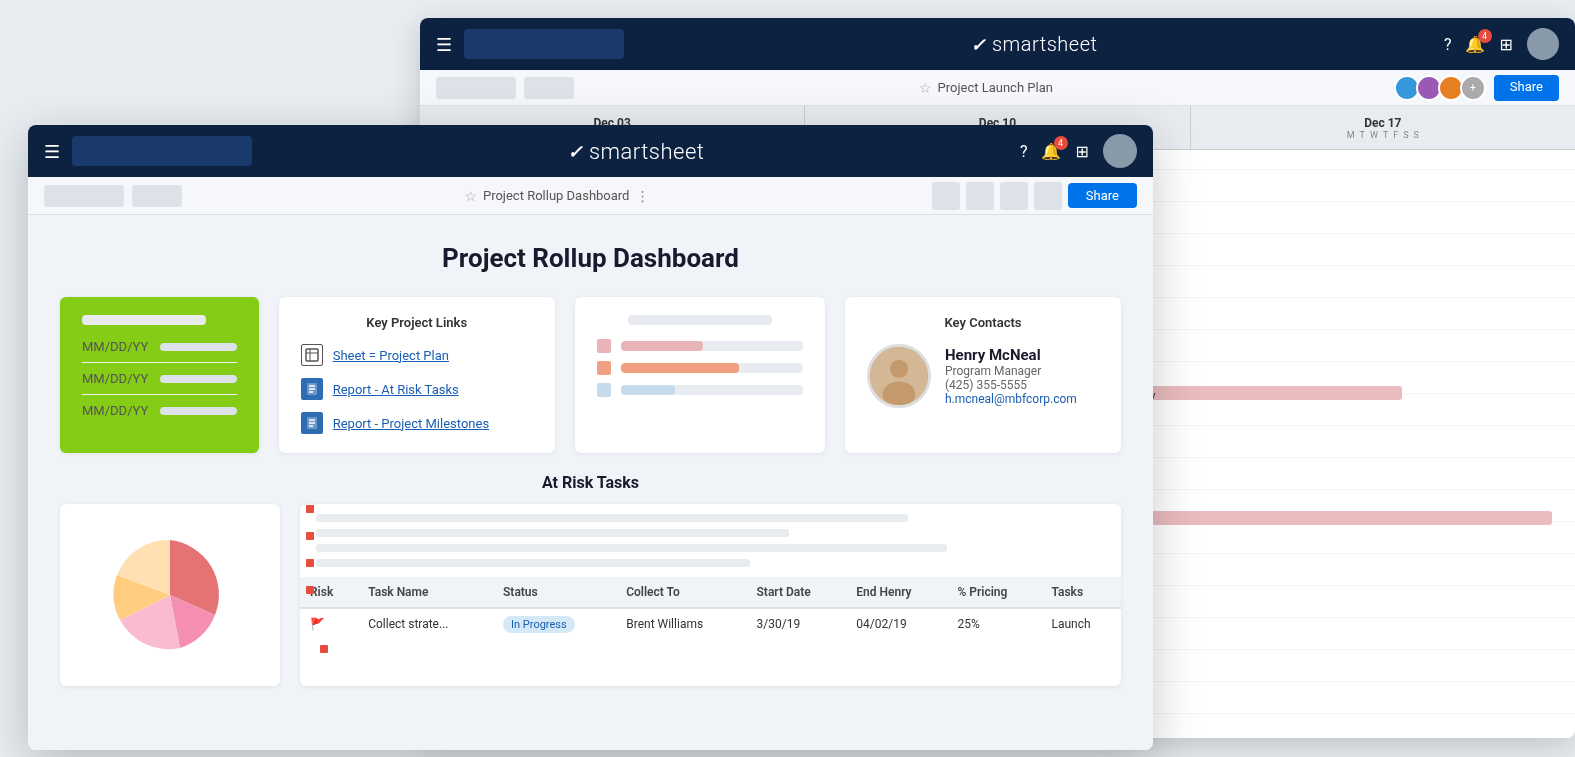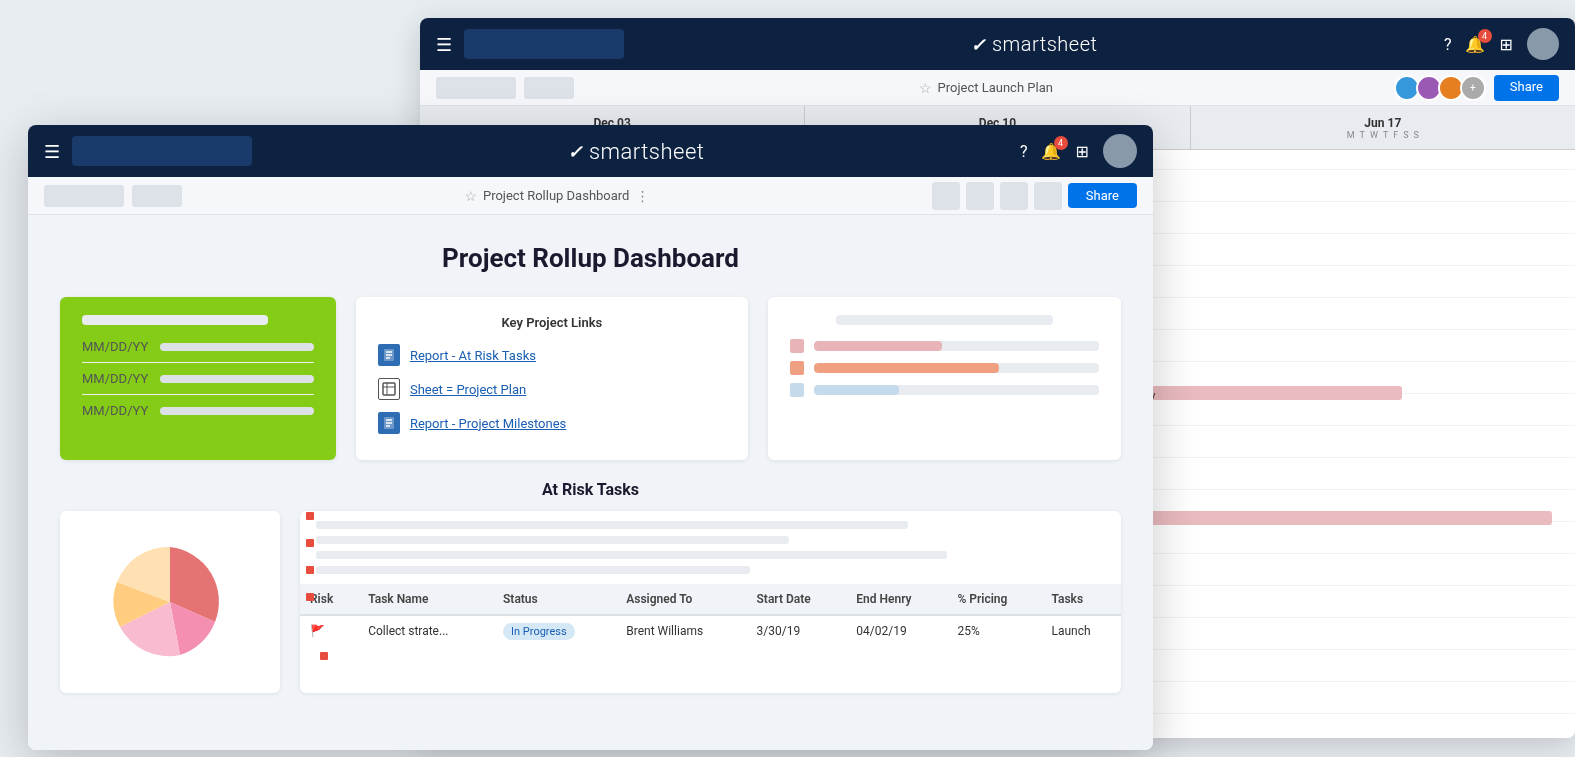--- a/index.html
+++ b/index.html
@@ -346,21 +346,21 @@
       text-align: center;
       margin-bottom: 14px;
     }
     .link-item {
       display: flex;
       align-items: center;
       gap: 10px;
       margin-bottom: 12px;
       cursor: pointer;
     }
-    .link-item:last-child { margin-bottom: 8px; }
+    .link-item:last-child { margin-bottom: 1px; }
     .link-icon {
       width: 22px;
       height: 22px;
       display: flex;
       align-items: center;
       justify-content: center;
       font-size: 14px;
       border-radius: 2px;
       flex-shrink: 0;
     }
@@ -601,21 +601,21 @@
           <span>M</span>
             <span>T</span>
             <span>W</span>
             <span>T</span>
             <span>F</span>
             <span>S</span>
             <span>S</span>
         </div>
       </div>
       <div style="flex:1;display:flex;flex-direction:column;align-items:center;justify-content:center;">
-        <div style="font-size:12px;font-weight:700;color:#333;">Jun 17</div>
+        <div style="font-size:12px;font-weight:700;color:#333;">Dec 17</div>
         <div style="display:flex;gap:5px;font-size:9px;color:#888;">
           <span>M</span>
             <span>T</span>
             <span>W</span>
             <span>T</span>
             <span>F</span>
             <span>S</span>
             <span>S</span>
         </div>
       </div>
@@ -688,49 +688,49 @@
         </div>
         <div class="date-row">
           <span class="date-label">MM/DD/YY</span>
           <div class="date-bar"></div>
         </div>
       </div>
 
       <div class="links-widget">
         <div class="widget-title">Key Project Links</div>
         <div class="link-item">
-          <div class="link-icon report">
-            <svg width="14" height="14" viewBox="0 0 14 14" fill="white">
-              <rect x="2" y="1" width="10" height="12" rx="1" fill="white" opacity="0.3"></rect>
-              <line x1="4" y1="4" x2="10" y2="4" stroke="white" stroke-width="1.5"></line>
-              <line x1="4" y1="7" x2="10" y2="7" stroke="white" stroke-width="1.5"></line>
-              <line x1="4" y1="10" x2="8" y2="10" stroke="white" stroke-width="1.5"></line>
-            </svg>
-          </div>
-          <span class="link-text">Report - At Risk Tasks</span>
-        </div>
-        <div class="link-item">
           <div class="link-icon sheet">
             <svg width="14" height="14" viewBox="0 0 14 14" fill="none">
               <rect x="1" y="1" width="12" height="12" rx="1" stroke="#555" stroke-width="1.5" fill="none"></rect>
               <line x1="1" y1="5" x2="13" y2="5" stroke="#555" stroke-width="1"></line>
               <line x1="5" y1="1" x2="5" y2="13" stroke="#555" stroke-width="1"></line>
             </svg>
           </div>
           <span class="link-text">Sheet = Project Plan</span>
         </div>
         <div class="link-item">
           <div class="link-icon report">
             <svg width="14" height="14" viewBox="0 0 14 14" fill="white">
               <rect x="2" y="1" width="10" height="12" rx="1" fill="white" opacity="0.3"></rect>
               <line x1="4" y1="4" x2="10" y2="4" stroke="white" stroke-width="1.5"></line>
               <line x1="4" y1="7" x2="10" y2="7" stroke="white" stroke-width="1.5"></line>
               <line x1="4" y1="10" x2="8" y2="10" stroke="white" stroke-width="1.5"></line>
             </svg>
           </div>
+          <span class="link-text">Report - At Risk Tasks</span>
+        </div>
+        <div class="link-item">
+          <div class="link-icon report">
+            <svg width="14" height="14" viewBox="0 0 14 14" fill="white">
+              <rect x="2" y="1" width="10" height="12" rx="1" fill="white" opacity="0.3"></rect>
+              <line x1="4" y1="4" x2="10" y2="4" stroke="white" stroke-width="1.5"></line>
+              <line x1="4" y1="7" x2="10" y2="7" stroke="white" stroke-width="1.5"></line>
+              <line x1="4" y1="10" x2="8" y2="10" stroke="white" stroke-width="1.5"></line>
+            </svg>
+          </div>
           <span class="link-text">Report - Project Milestones</span>
         </div>
       </div>
 
       <div class="progress-widget">
         <div style="height:10px;background:#e8ecf0;border-radius:4px;width:70%;margin:0 auto 14px;"></div>
         <div class="progress-bar-row">
           <div class="progress-color-box" style="background:#e8b4b8;"></div>
           <div class="progress-bar-bg">
             <div class="progress-bar-fill" style="width:45%;background:#e8b4b8;"></div>
@@ -743,20 +743,39 @@
           </div>
         </div>
         <div class="progress-bar-row">
           <div class="progress-color-box" style="background:#c5daea;"></div>
           <div class="progress-bar-bg">
             <div class="progress-bar-fill" style="width:30%;background:#c5daea;"></div>
           </div>
         </div>
       </div>
 
+      <div class="contacts-widget">
+        <div class="widget-title">Key Contacts</div>
+        <div class="contact-card">
+          <div class="contact-avatar">
+
+            <svg viewBox="0 0 64 64" xmlns="http://www.w3.org/2000/svg">
+              <circle cx="32" cy="32" r="32" fill="#d4b896"></circle>
+              <circle cx="32" cy="24" r="10" fill="#c49a6c"></circle>
+              <ellipse cx="32" cy="52" rx="18" ry="14" fill="#c49a6c"></ellipse>
+            </svg>
+          </div>
+          <div class="contact-info">
+            <div class="name">Henry McNeal</div>
+            <div class="title">Program Manager</div>
+            <div class="phone">(425) 355-5555</div>
+            <div class="email">h.mcneal@mbfcorp.com</div>
+          </div>
+        </div>
+      </div>
     </div>
 
     <div class="at-risk-section">
       <div class="at-risk-title">At Risk Tasks</div>
       <div class="bottom-row">
 
         <div class="pie-widget">
           <svg width="150" height="150" viewBox="0 0 150 150">
 
             <path d="M75,75 L75,20 A55,55 0 0,1 120,95 Z" fill="#e57373"></path>
@@ -787,21 +806,21 @@
                 <div style="width:8px;height:8px;background:#e74c3c;border-radius:1px;"></div>
               </div>
             </div>
           </div>
           <table class="task-table">
             <thead>
               <tr>
                 <th>Risk</th>
                 <th>Task Name</th>
                 <th>Status</th>
-                <th>Assigned To</th>
+                <th>Collect To</th>
                 <th>Start Date</th>
                 <th>End Henry</th>
                 <th>% Pricing</th>
                 <th>Tasks</th>
               </tr>
             </thead>
             <tbody>
               <tr>
                 <td><span class="flag-icon">🚩</span></td>
                 <td>Collect strate...</td>

